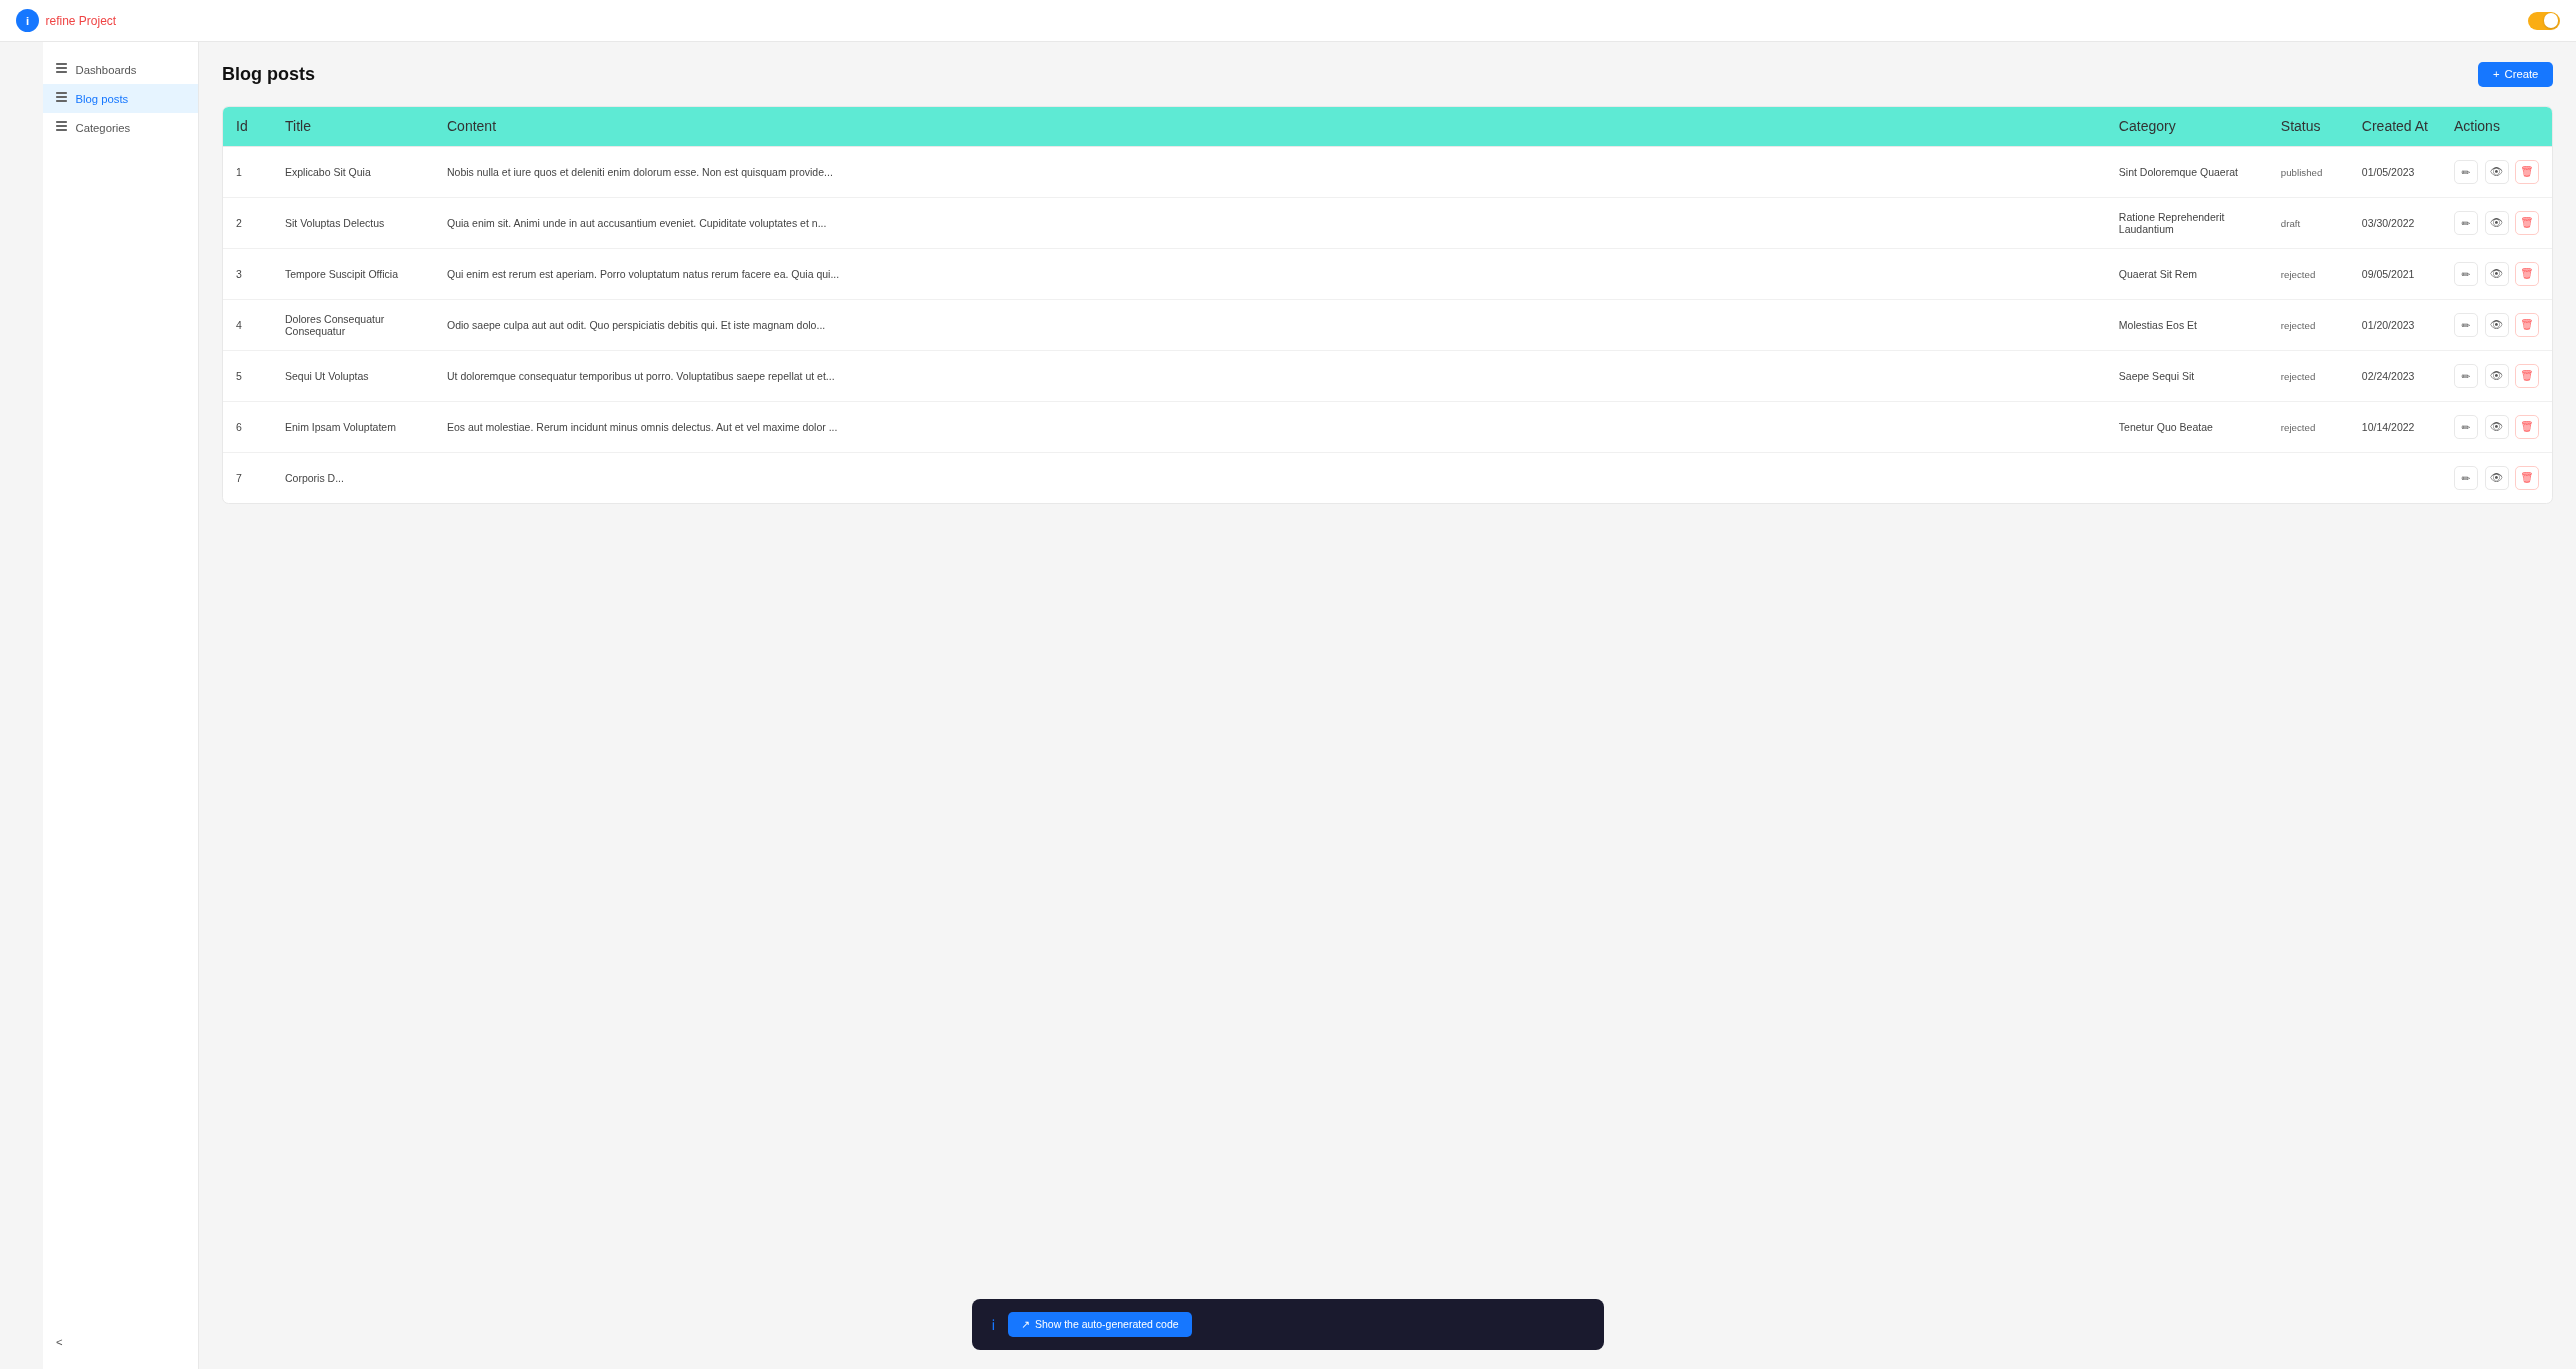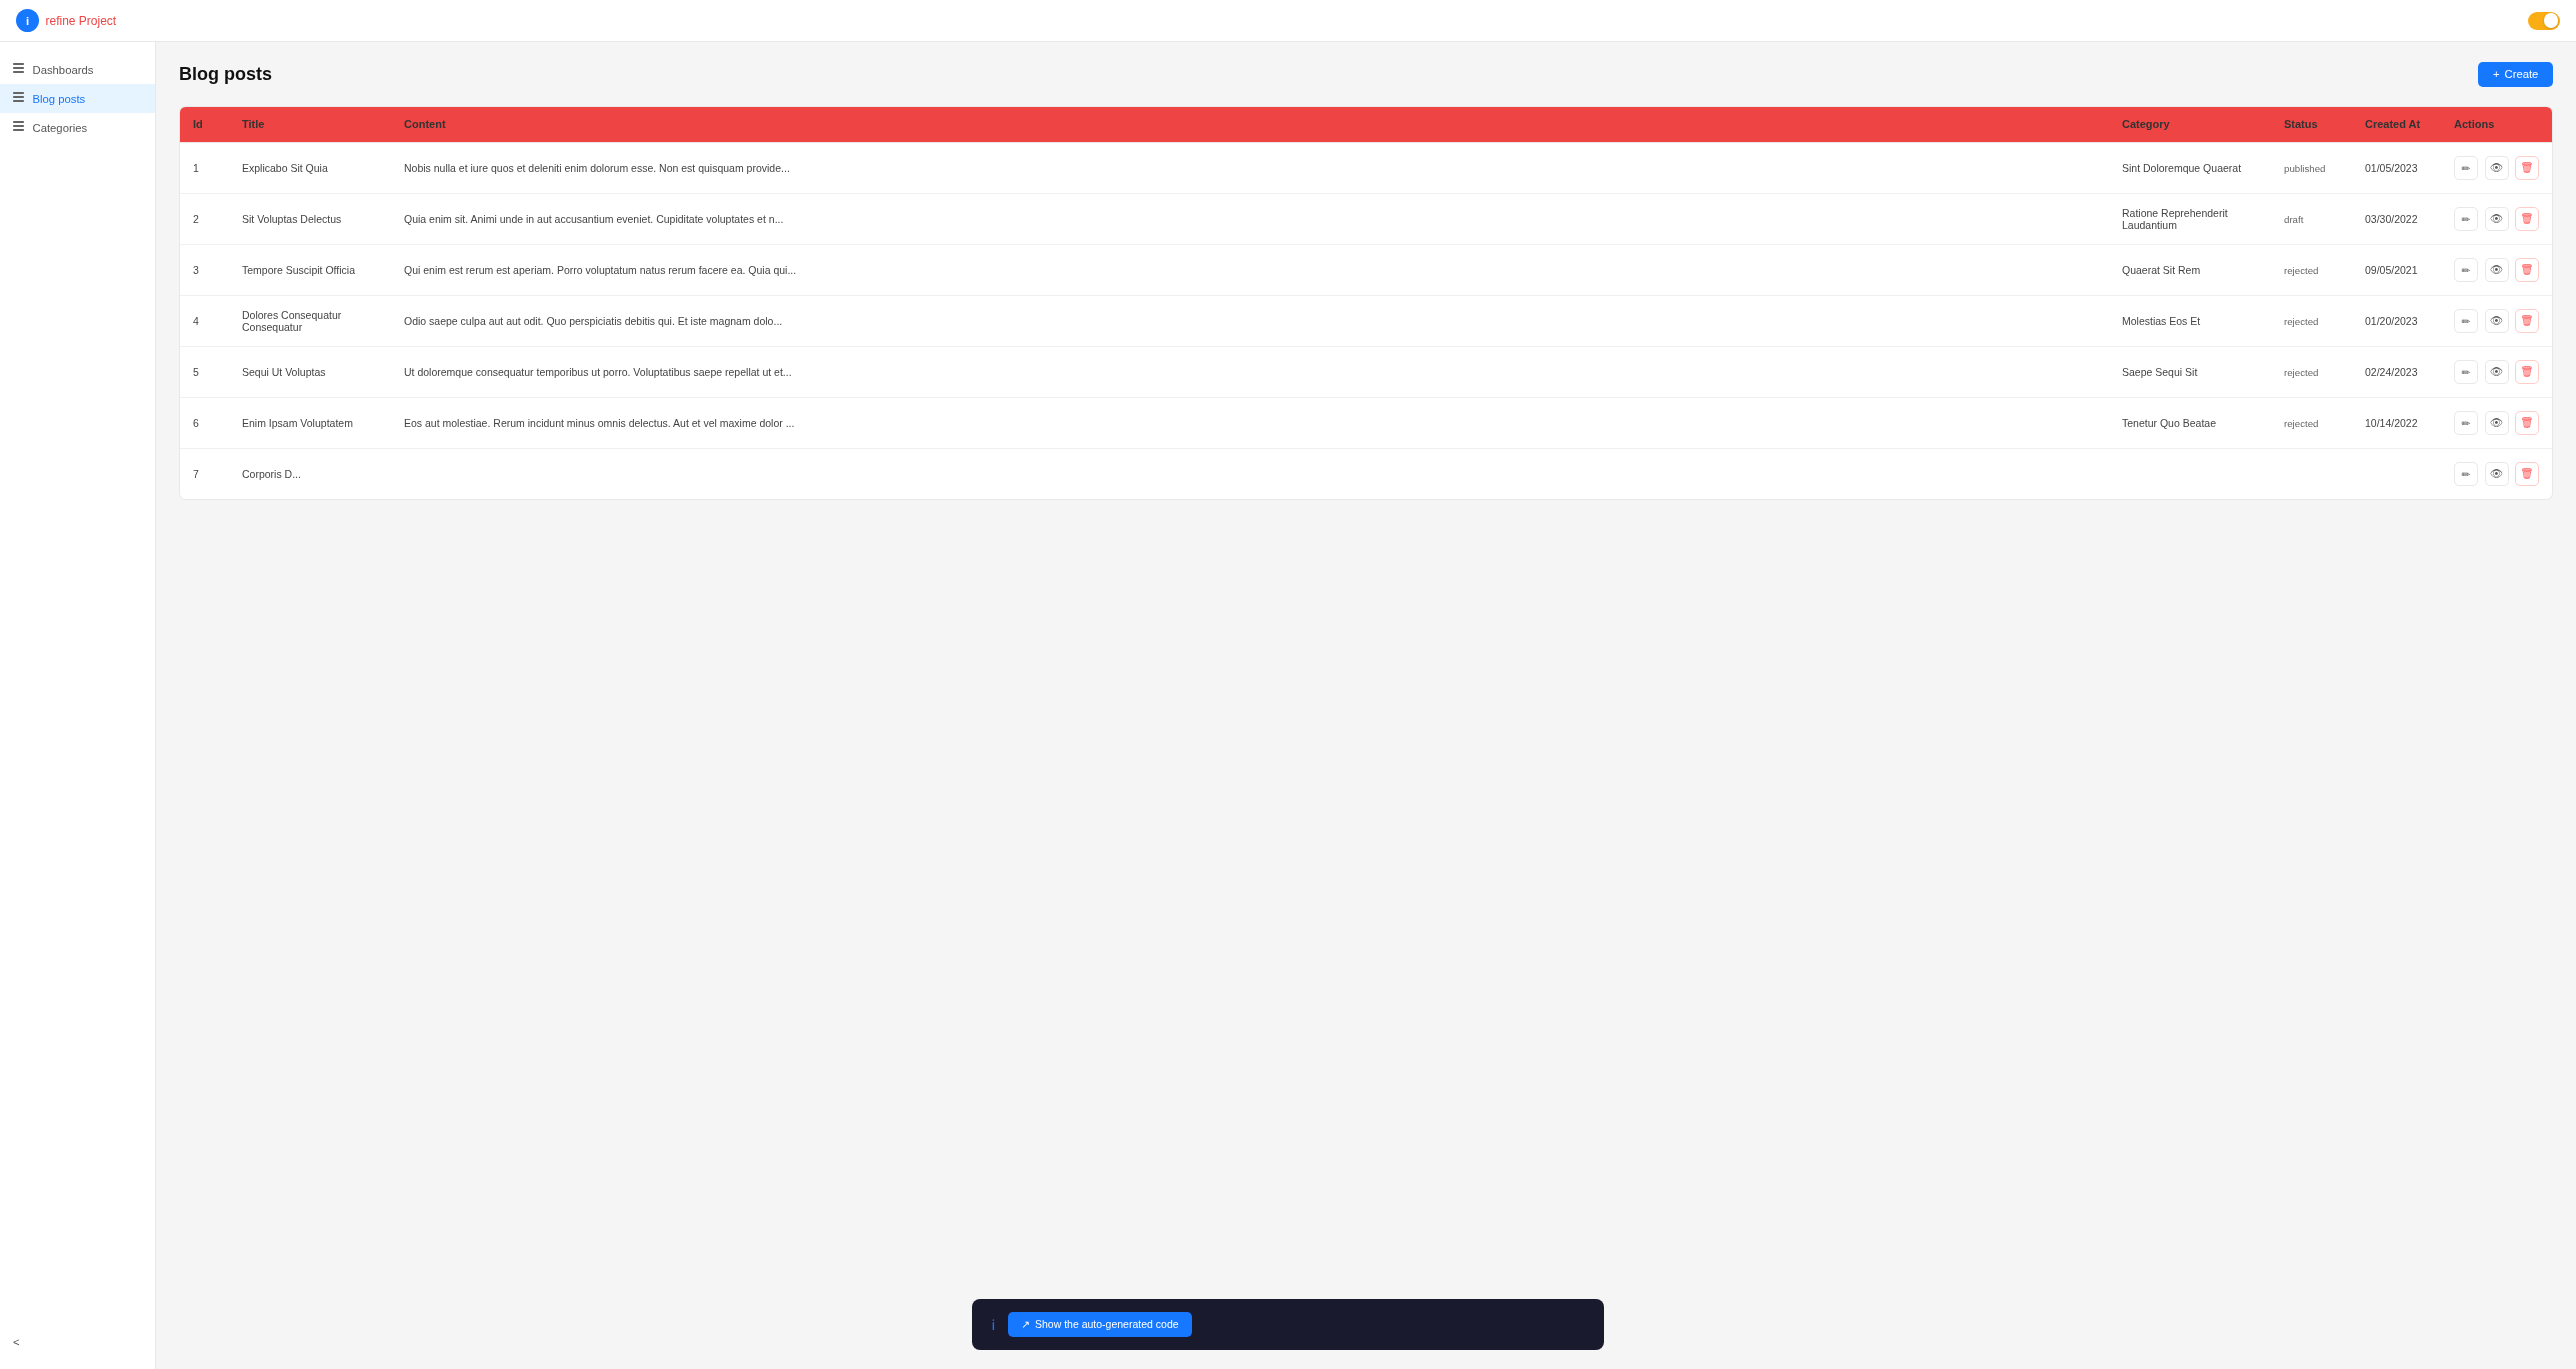--- a/index.html
+++ b/index.html
@@ -1,18 +1,18 @@
 <!DOCTYPE html>
 <html style="font-size:13px"><head>
   <meta charset="utf-8">
   <style>
     * { box-sizing: border-box; margin: 0; padding: 0; }
     body { font-family: -apple-system, BlinkMacSystemFont, 'Segoe UI', sans-serif; background: #f5f5f5; color: #333; font-size: 11.3px; }
     .top-bar { display: flex; align-items: center; justify-content: space-between; padding: 0 16px; height: 42px; background: #fff; border-bottom: 0.8px solid #e8e8e8; position: fixed; top: 0; left: 0; right: 0; z-index: 100; }
-    .main-layout { display: flex; margin-top: 42px; height: calc(100vh - 42px); }
+    .main-layout { display: flex; margin-top: 42px; height: calc(100vh - 42px); padding-left: 43px; }
 
     
     .sidebar { width: 156px; background: #fff; border-right: 0.8px solid #e8e8e8; padding: 13px 0; display: flex; flex-direction: column; }
     .sidebar-item { display: flex; align-items: center; gap: 6.5px; padding: 8px 13px; cursor: pointer; color: #555; font-size: 11.3px; }
     .sidebar-item.active { background: #e6f4ff; color: #1677ff; font-weight: 500; }
     .sidebar-item .icon { width: 13px; height: 13px; flex-shrink: 0; }
     .sidebar-collapse { margin-top: auto; padding: 8px 13px; cursor: pointer; color: #555; }
 
     
     .logo-area { display: flex; align-items: center; gap: 6.5px; }
@@ -27,21 +27,21 @@
     
     .main-content { flex: 1; overflow-y: auto; padding: 19.5px 23px; position: relative; }
     .page-header { display: flex; align-items: center; justify-content: space-between; margin-bottom: 19.5px; }
     .page-title { font-size: 18px; font-weight: 600; color: #111; }
     .create-btn { display: flex; align-items: center; gap: 4.9px; background: #1677ff; color: #fff; border: none; border-radius: 4.9px; padding: 6.5px 14.6px; font-size: 11.3px; font-weight: 500; cursor: pointer; }
 
     
     .table-container { background: #fff; border-radius: 6.5px; border: 0.8px solid #e8e8e8; overflow: hidden; }
     table { width: 100%; border-collapse: collapse; }
     thead tr { border-bottom: 0.8px solid #e8e8e8; }
-    th { padding: 11.3px 13px; text-align: left; font-weight: 700; font-size: 11px; color: #333; background: #ef4444; white-space: nowrap; }
+    th { padding: 11.3px 13px; text-align: left; font-weight: 400; font-size: 14px; color: #333; background: #5eead4; white-space: nowrap; }
     td { padding: 13px; border-bottom: 0.8px solid #f0f0f0; font-size: 10.5px; color: #444; vertical-align: middle; }
     tr:last-child td { border-bottom: none; }
 
     
     .col-id { width: 49px; }
     .col-title { width: 162px; }
     .col-content { }
     .col-category { width: 162px; }
     .col-status { width: 81px; }
     .col-created { width: 89px; }

